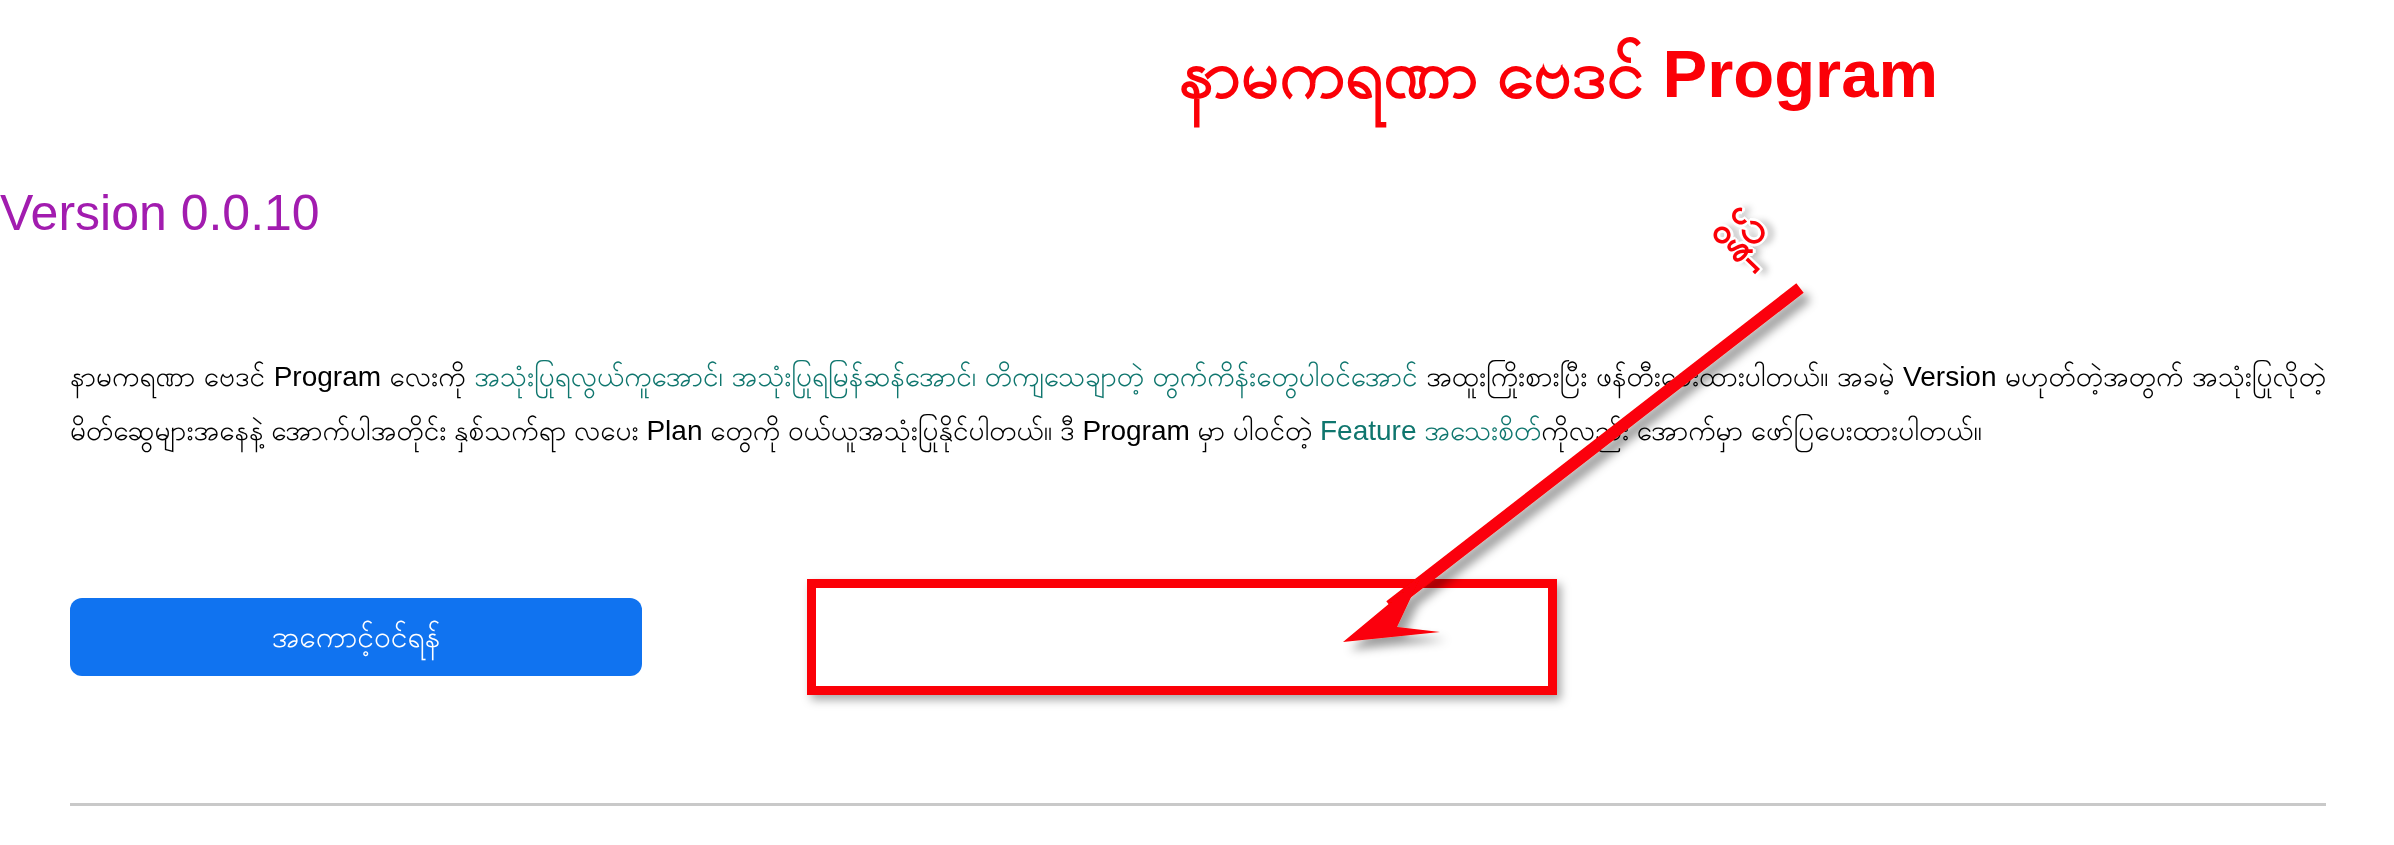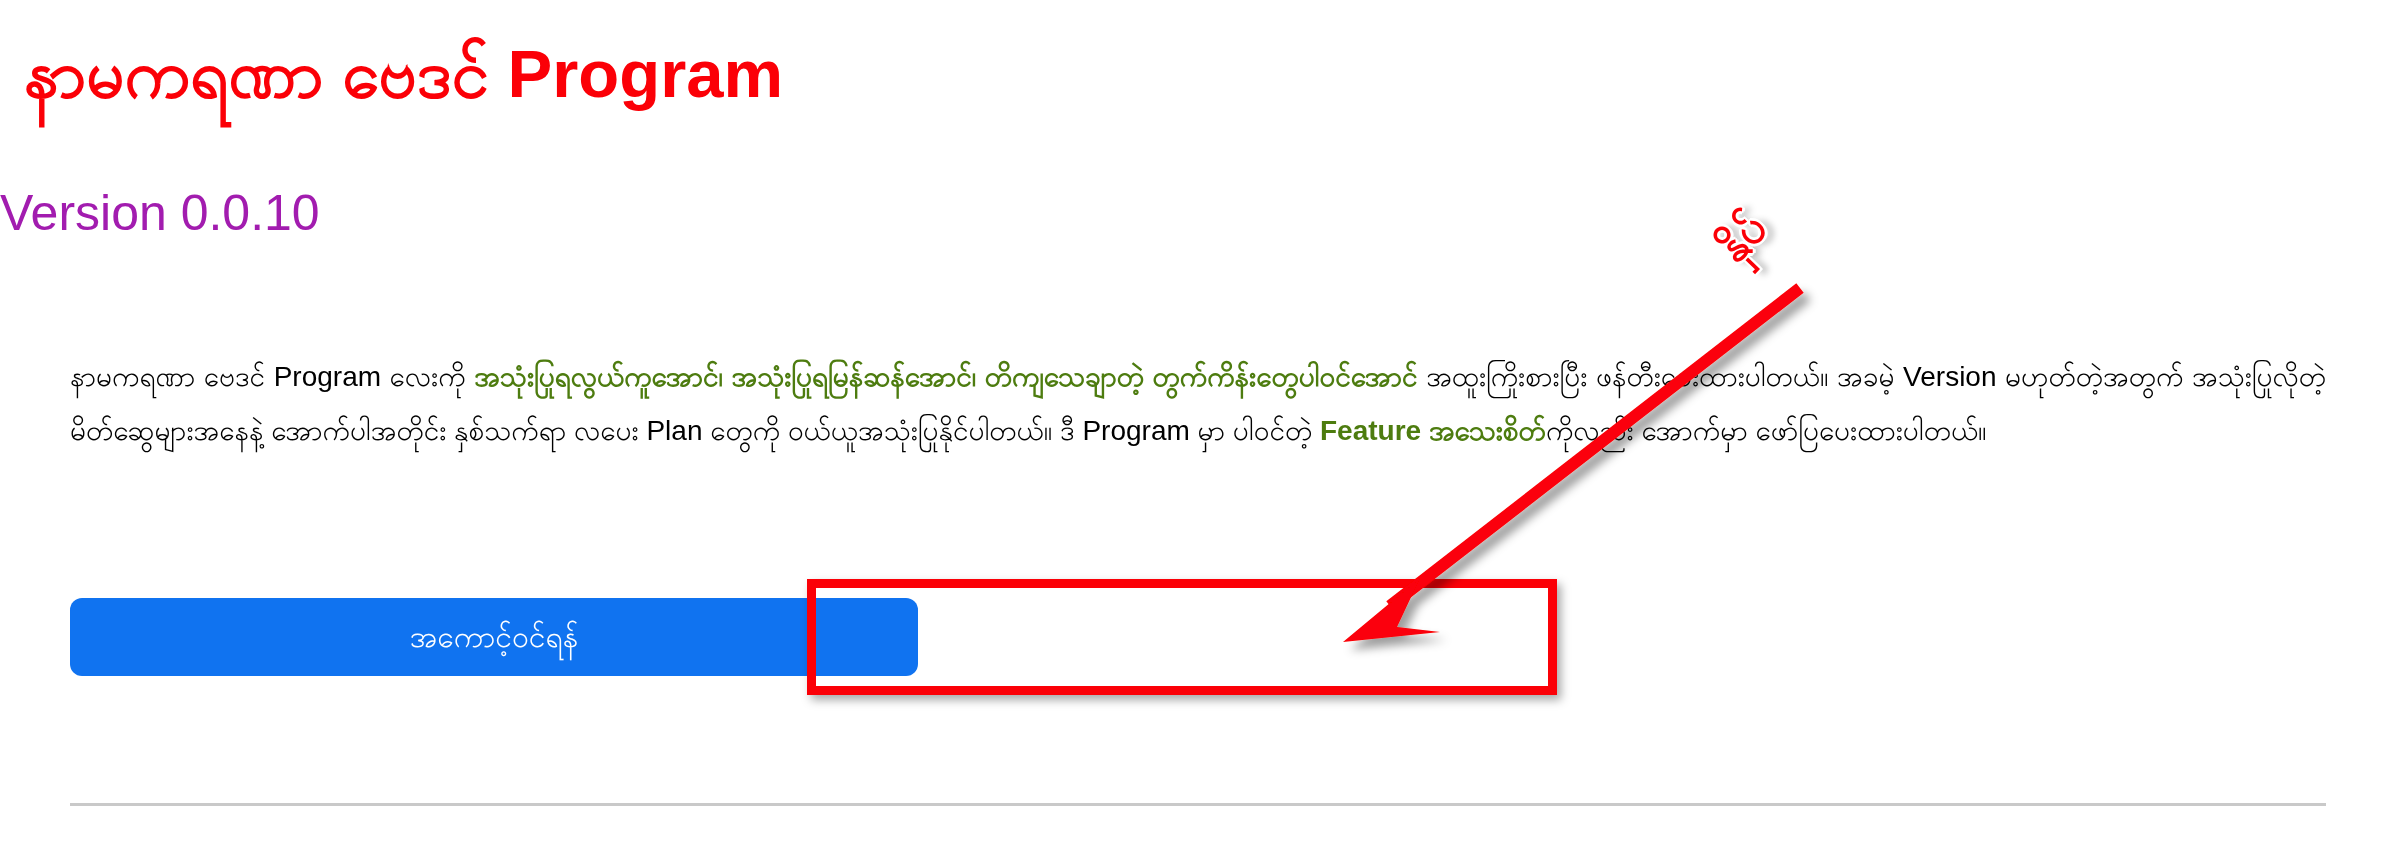--- a/index.html
+++ b/index.html
@@ -21,28 +21,27 @@
     height: 845px;
     background: #ffffff;
   }
 
   
   .title {
     position: absolute;
     left: 0;
     top: 38px;
     width: 1938px;
-    text-align: left;
+    text-align: right;
     color: #fb0007;
     font-size: 67px;
     font-weight: 700;
     line-height: 1.08;
     letter-spacing: 0px;
     white-space: nowrap;
-    padding-left: 24px;
   }
   .subtitle {
     position: absolute;
     left: 0;
     top: 186px;
     width: 2394px;
     color: #a21caf;
     font-size: 50px;
     font-weight: 400;
     line-height: 1.1;
@@ -55,22 +54,21 @@
     left: 70px;
     top: 350px;
     width: 2256px;
     font-size: 28px;
     line-height: 54px;
     color: #000000;
     text-align: justify;
     text-justify: inter-word;
   }
   .paragraph .hl {
-    color: #4d7c0f;
-    font-weight: bold;
+    color: #0f766e;
   }
 
   
   .button-row {
     position: absolute;
     left: 0;
     top: 598px;
     width: 2394px;
     height: 78px;
   }
@@ -84,21 +82,21 @@
     color: #ffffff;
     font-family: "Liberation Sans", "DejaVu Sans", sans-serif;
     font-size: 30px;
     line-height: 78px;
     text-align: center;
     padding: 0;
     cursor: pointer;
     white-space: nowrap;
     overflow: hidden;
   }
-  .btn-login    { left: 70px;   width: 848px; }
+  .btn-login    { left: 70px;   width: 572px; }
   .btn-register { left: 826px;  width: 712px; }
   .btn-contact  { left: 1582px; width: 712px; }
 
   
   .highlight-box {
     position: absolute;
     left: 807px;
     top: 579px;
     width: 750px;
     height: 116px;

